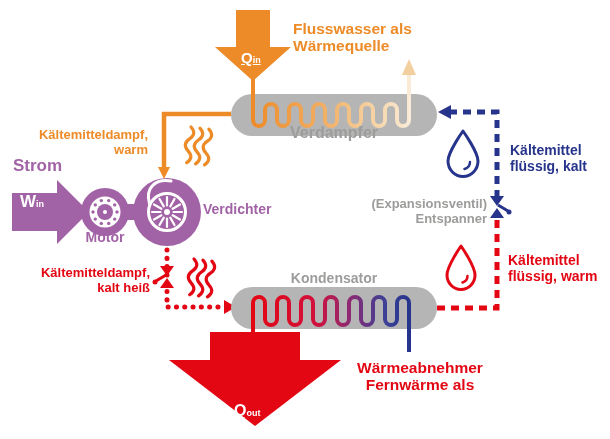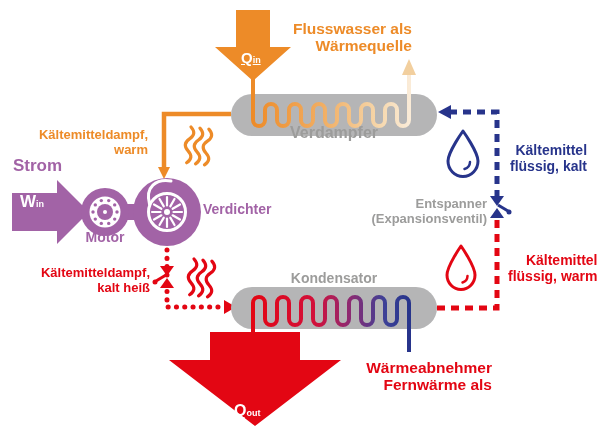--- a/index.html
+++ b/index.html
@@ -1,20 +1,20 @@
 <!DOCTYPE html>
 <html><head>
 <meta charset="utf-8">
 <style>
   html,body{margin:0;padding:0;background:#fff;}
   .stage{position:relative;width:610px;height:439px;background:#ffffff;overflow:hidden;
          font-family:"Liberation Sans", sans-serif;}
   svg{position:absolute;left:0;top:0;}
   .lbl{position:absolute;font-weight:bold;line-height:1.12;white-space:nowrap;}
-  .lbl .line{display:block;text-align:right;}
+  .lbl .line{display:block;}
   .orange{color:#ED8B28;}
   .purple{color:#A263A6;}
   .red{color:#E30613;}
   .blue{color:#27348B;}
   .gray{color:#9C9C9B;}
   .white{color:#ffffff;}
   .right{text-align:right;}
   .center{text-align:center;}
   .sub{font-size:9px;font-weight:bold;}
 </style>
@@ -195,22 +195,22 @@
 
   <div class="lbl purple center" style="left:82px;top:230px;width:46px;font-size:14px;">
     <span>Motor</span>
   </div>
 
   <div class="lbl purple" style="left:203px;top:202px;font-size:14px;">
     <span>Verdichter</span>
   </div>
 
   <div class="lbl gray right" style="left:357px;top:197px;width:130px;font-size:13px;">
+    <span class="line">(Expansionsventil)</span>
     <span class="line">Entspanner</span>
-    <span class="line">(Expansionsventil)</span>
   </div>
 
   <div class="lbl blue" style="left:510px;top:143px;font-size:14px;">
     <span class="line">Kältemittel</span>
     <span class="line">flüssig, kalt</span>
   </div>
 
   <div class="lbl red" style="left:508px;top:253px;font-size:14px;">
     <span class="line">Kältemittel</span>
     <span class="line">flüssig, warm</span>

